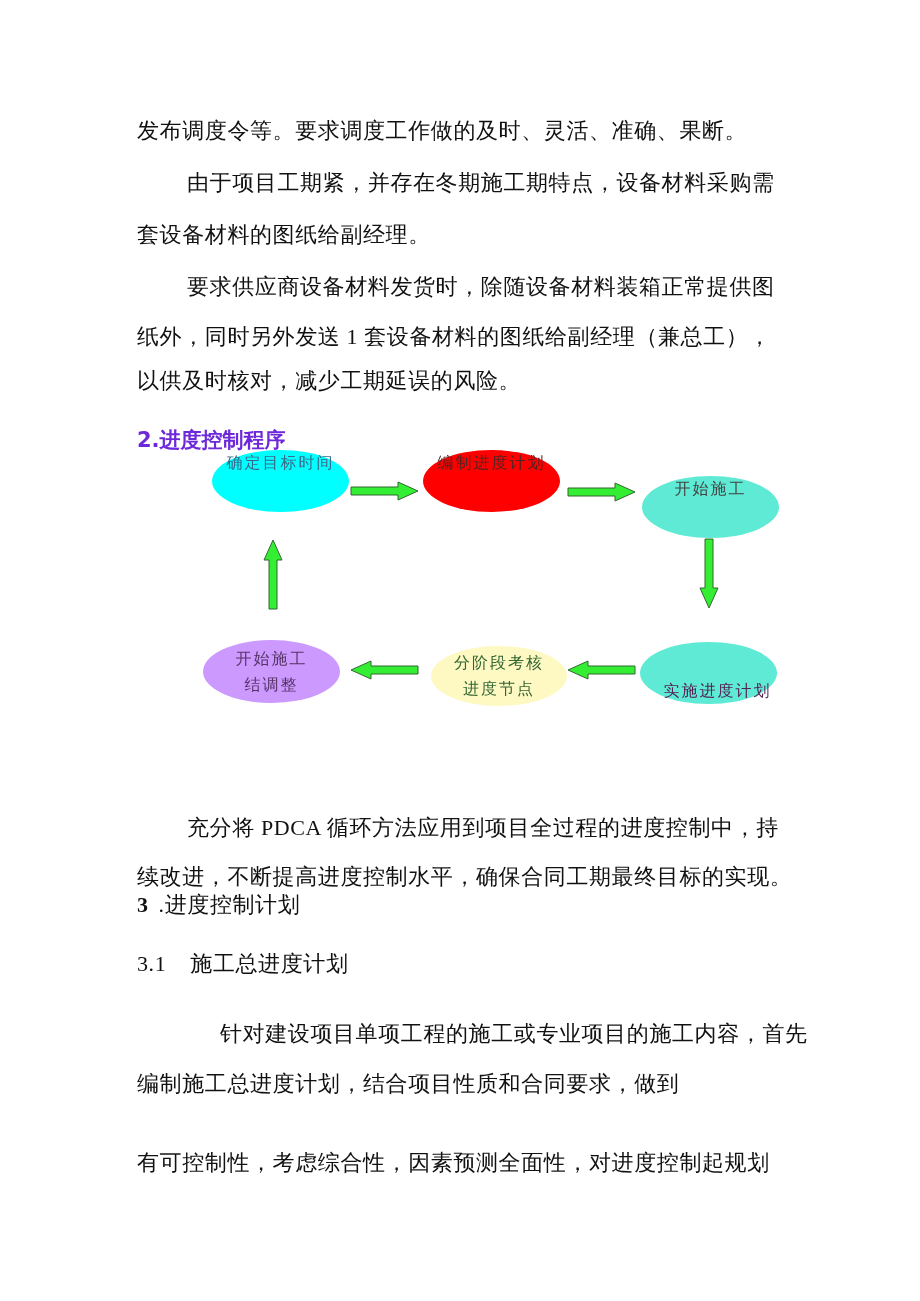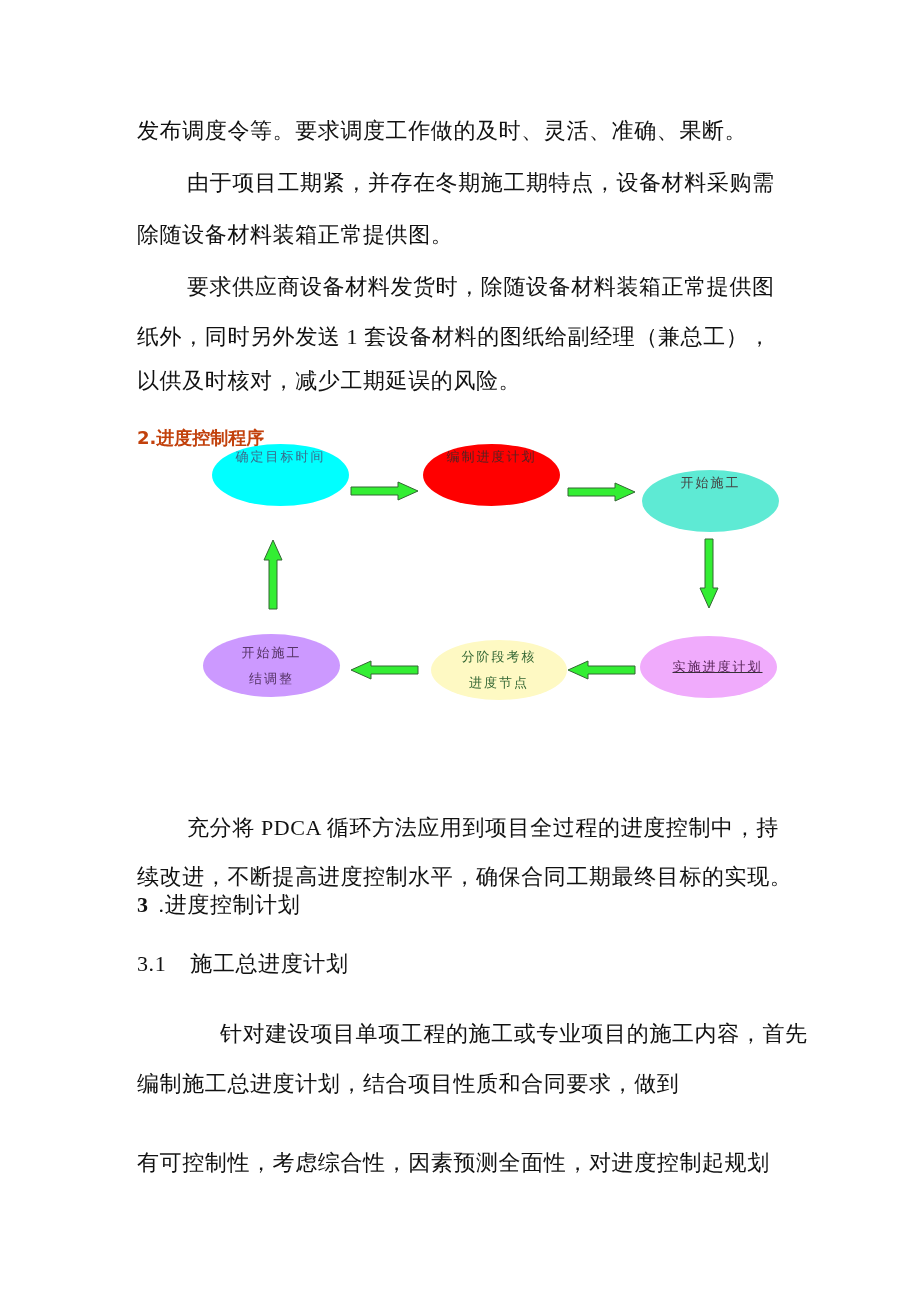--- a/index.html
+++ b/index.html
@@ -12,55 +12,56 @@
       position: absolute; left: 137px;
       font-size: 22px; line-height: 30px; white-space: nowrap;
       letter-spacing: 0.6px;
       font-family: Liberation Serif, serif;
     }
     .indent { left: 187px; }
     .h-bold { font-weight: bold; }
     .diagram-title {
       position: absolute; left: 137px; top: 426px;
       font-family: "DejaVu Sans", "Liberation Sans", sans-serif;
-      font-size: 18px; font-weight: bold; color: #c2410c; white-space: nowrap;
+      font-size: 21px; font-weight: bold; color: #6d28d9; white-space: nowrap;
       z-index: 1;
     }
     .node {
       position: absolute; border-radius: 50%;
       display: flex; flex-direction: column; align-items: center; justify-content: flex-start;
       font-family: "DejaVu Sans", "Liberation Sans", sans-serif;
-      font-size: 13px; letter-spacing: 2px; color: #333;
+      font-size: 16px; letter-spacing: 2px; color: #333;
       z-index: 2;
+      margin-top: 6px;
     }
     .node span { display: block; line-height: 26px; }
     .arrow { position: absolute; z-index: 2; }
   </style>
 </head>
 <body>
 
 <div class="line" style="top:116px;">发布调度令等。要求调度工作做的及时、灵活、准确、果断。</div>
 <div class="line indent" style="top:168px;">由于项目工期紧，并存在冬期施工期特点，设备材料采购需</div>
-<div class="line" style="top:220px;">除随设备材料装箱正常提供图。</div>
+<div class="line" style="top:220px;">套设备材料的图纸给副经理。</div>
 <div class="line indent" style="top:272px;">要求供应商设备材料发货时，除随设备材料装箱正常提供图</div>
 <div class="line" style="top:322px;">纸外，同时另外发送 1 套设备材料的图纸给副经理（兼总工），</div>
 <div class="line" style="top:366px;">以供及时核对，减少工期延误的风险。</div>
 
 <div class="diagram-title">2.进度控制程序</div>
 
 <div class="node" style="left:212px; top:444px; width:137px; height:62px; background:#00FFFF;">
   <span style="color:#3a6a8a;">确定目标时间</span>
 </div>
 <div class="node" style="left:423px; top:444px; width:137px; height:62px; background:#FF0000;">
   <span style="color:#552222;">编制进度计划</span>
 </div>
 <div class="node" style="left:642px; top:470px; width:137px; height:62px; background:#5eead4;">
   <span style="color:#444;">开始施工</span>
 </div>
-<div class="node" style="left:640px; top:636px; width:137px; height:62px; background:#f0abfc; justify-content:center;text-decoration:underline;">
+<div class="node" style="left:640px; top:636px; width:137px; height:62px; background:#5eead4; justify-content:flex-end;">
   <span style="color:#552255; padding-left:18px;">实施进度计划</span>
 </div>
 <div class="node" style="left:431px; top:640px; width:136px; height:60px; background:#fef9c3; justify-content:center;">
   <span style="color:#336633;">分阶段考核</span>
   <span style="color:#336633;">进度节点</span>
 </div>
 <div class="node" style="left:203px; top:634px; width:137px; height:63px; background:#CC99FF; justify-content:center;">
   <span style="color:#553366;">开始施工</span>
   <span style="color:#553366;">结调整</span>
 </div>

